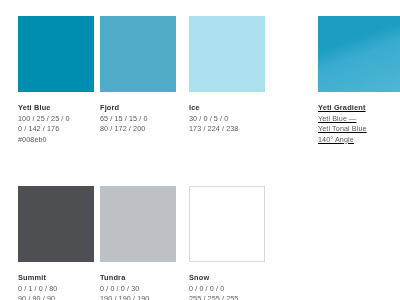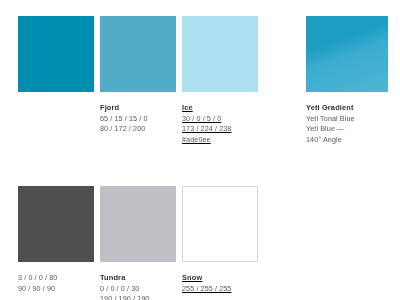--- a/index.html
+++ b/index.html
@@ -26,22 +26,22 @@
   .row-1 { top: 16px; }
   .row-2 { top: 186px; }
 
   .cell {
     position: absolute;
     top: 0;
     width: 76px;
   }
   .cell-c0 { left: 18px; }
   .cell-c1 { left: 100px; }
-  .cell-c2 { left: 182px; text-decoration: underline; }
-  .cell-c3 { left: 306px; width: 82px; }
+  .cell-c2 { left: 189px; }
+  .cell-c3 { left: 318px; width: 82px; text-decoration: underline; }
 
   .swatch {
     width: 76px;
     height: 76px;
     box-sizing: border-box;
   }
   .cell-c3 .swatch { width: 82px; }
 
   .swatch-bordered {
     border: 1px solid #d4d6d8;
@@ -69,75 +69,82 @@
 </style>
 </head>
 <body>
 
 <div class="sheet">
 
   <div class="row row-1">
 
     <div class="cell cell-c0">
       <div class="swatch" style="background: rgb(0, 142, 176);"></div>
+      <div class="label-block">
+        <div class="sw-name">Yeti Blue</div>
+        <div class="sw-line">100 / 25 / 25 / 0</div>
+        <div class="sw-line">0 / 142 / 176</div>
+        <div class="sw-line">#008eb0</div>
+      </div>
     </div>
 
     <div class="cell cell-c1">
       <div class="swatch" style="background: rgb(80, 172, 200);"></div>
       <div class="label-block">
         <div class="sw-name">Fjord</div>
         <div class="sw-line">65 / 15 / 15 / 0</div>
         <div class="sw-line">80 / 172 / 200</div>
       </div>
     </div>
 
     <div class="cell cell-c2">
       <div class="swatch" style="background: rgb(173, 224, 238);"></div>
       <div class="label-block">
         <div class="sw-name">Ice</div>
         <div class="sw-line">30 / 0 / 5 / 0</div>
         <div class="sw-line">173 / 224 / 238</div>
-        <div class="sw-line">#ade0ee</div>
       </div>
     </div>
 
     <div class="cell cell-c3">
       <div class="swatch" style="background: linear-gradient(160deg, rgb(28, 158, 194) 0%, rgb(28, 158, 194) 34%, rgb(58, 172, 208) 52%, rgb(79, 182, 212) 100%);"></div>
       <div class="label-block">
         <div class="sw-name">Yeti Gradient</div>
+        <div class="sw-line">Yeti Blue —</div>
         <div class="sw-line">Yeti Tonal Blue</div>
-        <div class="sw-line">Yeti Blue —</div>
         <div class="sw-line">140° Angle</div>
       </div>
     </div>
 
   </div>
 
   <div class="row row-2">
 
     <div class="cell cell-c0">
       <div class="swatch" style="background: rgb(77, 79, 83);"></div>
       <div class="label-block">
-        <div class="sw-line">3 / 0 / 0 / 80</div>
+        <div class="sw-name">Summit</div>
+        <div class="sw-line">0 / 1 / 0 / 80</div>
         <div class="sw-line">90 / 90 / 90</div>
       </div>
     </div>
 
     <div class="cell cell-c1">
       <div class="swatch" style="background: rgb(189, 192, 196);"></div>
       <div class="label-block">
         <div class="sw-name">Tundra</div>
         <div class="sw-line">0 / 0 / 0 / 30</div>
         <div class="sw-line">190 / 190 / 190</div>
       </div>
     </div>
 
     <div class="cell cell-c2">
       <div class="swatch swatch-bordered" style="background: rgb(255, 255, 255);"></div>
       <div class="label-block">
         <div class="sw-name">Snow</div>
+        <div class="sw-line">0 / 0 / 0 / 0</div>
         <div class="sw-line">255 / 255 / 255</div>
       </div>
     </div>
 
   </div>
 
 </div>
 
 </body></html>

